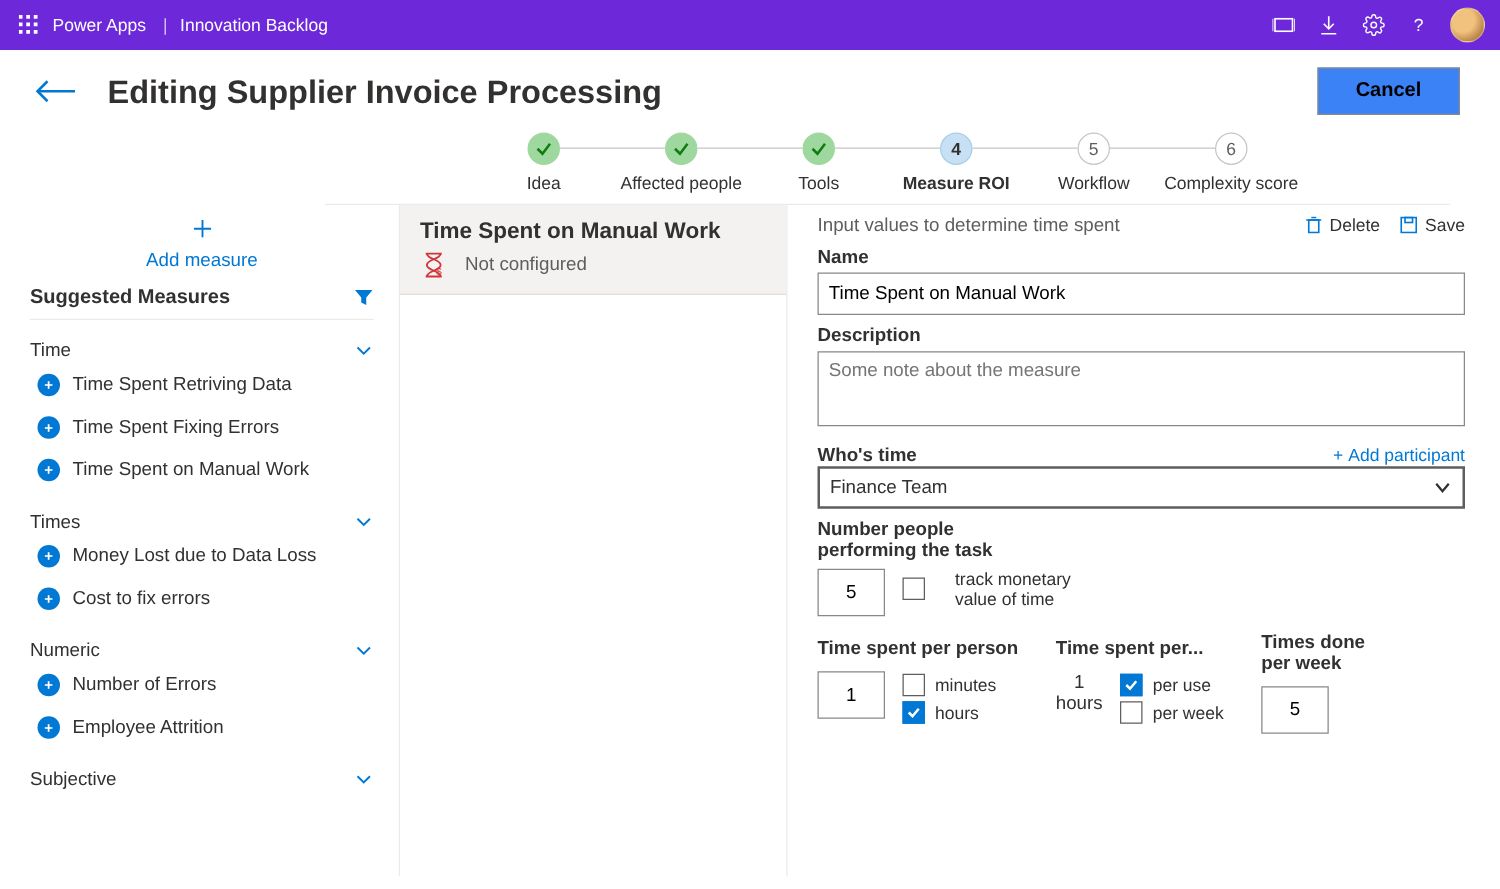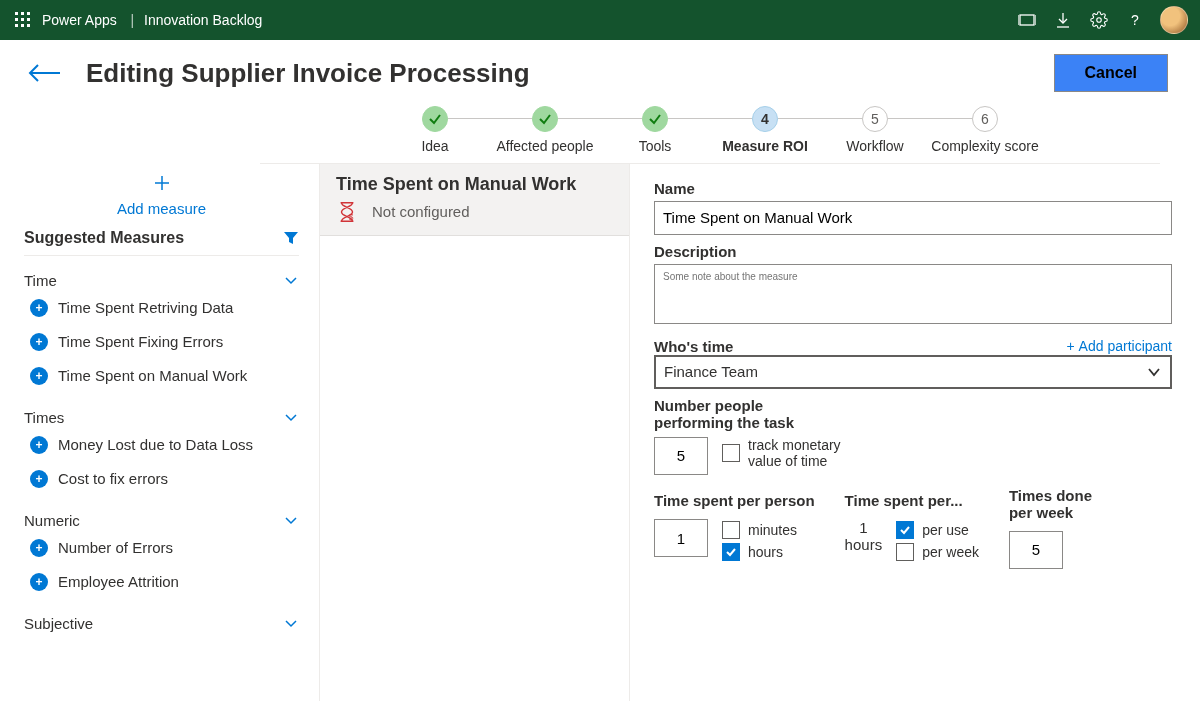--- a/index.html
+++ b/index.html
@@ -1,19 +1,19 @@
 <!DOCTYPE html>
 <html><head>
 <meta charset="utf-8">
 <style>
 * { box-sizing: border-box; margin: 0; padding: 0; font-family: "Segoe UI", -apple-system, sans-serif; }
 body { width: 1200px; height: 711px; overflow: hidden; background: #fff; color: #323130; }
 
 
-.topbar { height: 40px; background: #14532d; display: flex; align-items: center; padding: 0 12px; color: #fff; font-size: 14px; }
+.topbar { height: 40px; background: #6d28d9; display: flex; align-items: center; padding: 0 12px; color: #fff; font-size: 14px; }
 .waffle { width: 24px; height: 24px; display: inline-flex; align-items: center; justify-content: center; margin-right: 8px; }
 .topbar-title { flex: 0 0 auto; }
 .topbar-sep { margin: 0 6px; color: rgba(255,255,255,.7); }
 .topbar-spacer { flex: 1; }
 .topbar-icons { display: flex; align-items: center; gap: 14px; }
 .topbar-icon { width: 22px; height: 22px; display: inline-flex; align-items: center; justify-content: center; cursor: pointer; }
 .avatar { width: 28px; height: 28px; border-radius: 50%; background: radial-gradient(circle at 35% 35%, #f1c27d 0 40%, #8d5524 100%); border: 1px solid rgba(255,255,255,.3); }
 
 
 .header { display: flex; align-items: center; padding: 14px 32px 10px 28px; gap: 20px;}
@@ -55,21 +55,21 @@
 .hourglass { color:#d13438; }
 
 
 .right { flex: 1; padding: 8px 28px 0 24px; overflow:hidden;}
 .right-top { display:flex; align-items:center; gap:16px; margin-bottom:6px;}
 .hint { color:#605e5c; font-size:15px; flex:1;}
 .link-btn { color:#323130; font-size:14px; display:inline-flex; align-items:center; gap:6px; cursor:pointer;}
 .link-btn .ic { color:#0078d4; }
 .field-label { font-weight:600; font-size:15px; margin:8px 0 4px 0;}
 .text-input { width:100%; height:34px; border:1px solid #8a8886; padding:0 8px; font-size:15px;}
-.textarea { width:100%; height:60px; border:1px solid #8a8886; padding:6px 8px; font-size:10px; resize:none; font-family:inherit;}
+.textarea { width:100%; height:60px; border:1px solid #8a8886; padding:6px 8px; font-size:15px; resize:none; font-family:inherit;}
 .row-sb { display:flex; justify-content:space-between; align-items:center;}
 .add-part { color:#0078d4; font-size:14px; display:inline-flex; align-items:center; gap:4px; cursor:pointer;}
 .select { width:100%; height:34px; border:2px solid #605e5c; padding:0 8px; font-size:15px; display:flex; align-items:center; justify-content:space-between; cursor:pointer;}
 .num-input { width:54px; height:38px; border:1px solid #8a8886; text-align:center; font-size:15px;}
 .cb { width:18px; height:18px; border:1px solid #605e5c; display:inline-flex; align-items:center; justify-content:center; cursor:pointer; flex-shrink:0;}
 .cb.checked { background:#0078d4; border-color:#0078d4; color:#fff;}
 .small-label { font-size:14px; color:#323130; line-height:1.15;}
 .time-grid { display:flex; gap:30px; margin-top:4px; align-items:center;}
 .col { display:flex; flex-direction:column;}
 .unit-row { display:flex; align-items:center; gap:8px; margin:2px 0;}
@@ -292,20 +292,42 @@
               <path d="M5 2h14M5 22h14M6 2c0 5 12 5 12 10s-12 5-12 10M18 2c0 5-12 5-12 10s12 5 12 10"></path>
               <text x="14" y="21" font-size="9" fill="#d13438" stroke="none">$</text>
             </svg>
         </span>
         <span>Not configured</span>
       </div>
     </div>
   </div>
 
   <div class="right">
+    <div class="right-top">
+      <span class="hint">Input values to determine time spent</span>
+      <span class="link-btn">
+          <span class="ic">
+            <svg width="14" height="14" viewBox="0 0 14 14" fill="none" stroke="#0078d4" stroke-width="1.3">
+              <rect x="3" y="3" width="8" height="10"></rect>
+              <line x1="1" y1="3" x2="13" y2="3"></line>
+              <line x1="5" y1="1" x2="9" y2="1"></line>
+            </svg>
+          </span>
+          <span>Delete</span>
+        </span>
+      <span class="link-btn">
+          <span class="ic">
+            <svg width="14" height="14" viewBox="0 0 14 14" fill="none" stroke="#0078d4" stroke-width="1.3">
+              <rect x="1" y="1" width="12" height="12"></rect>
+              <rect x="4" y="1" width="6" height="4"></rect>
+            </svg>
+          </span>
+          <span>Save</span>
+        </span>
+    </div>
 
     <div class="field-label">Name</div>
     <input class="text-input" value="Time Spent on Manual Work" style="">
 
     <div class="field-label">Description</div>
     <textarea class="textarea" placeholder="Some note about the measure" style=""></textarea>
 
     <div class="row-sb" style="margin-top:10px;">
       <div class="field-label" style="margin:0">Who's time</div>
       <span class="add-part">
@@ -318,21 +340,21 @@
       <span>
           <svg width="16" height="16" viewBox="0 0 16 16" fill="none" stroke="#323130" stroke-width="1.8">
             <polyline points="3 5 8 11 13 5"></polyline>
           </svg>
         </span>
     </div>
 
     <div class="field-label" style="max-width:180px">Number people performing the task</div>
     <div class="sub-row">
       <input class="num-input" value="5" style="">
-      <div style="display:flex;align-items:center; gap:8px;">
+      <div style="display:flex;align-items:center; gap:24px;">
         <span class="cb"></span>
         <span class="small-label" style="max-width:110px">track monetary value of time</span>
       </div>
     </div>
 
     <div class="time-grid">
       <div class="col">
         <div class="field-label">Time spent per person</div>
         <div class="sub-row">
           <input class="num-input" value="1" style="">

